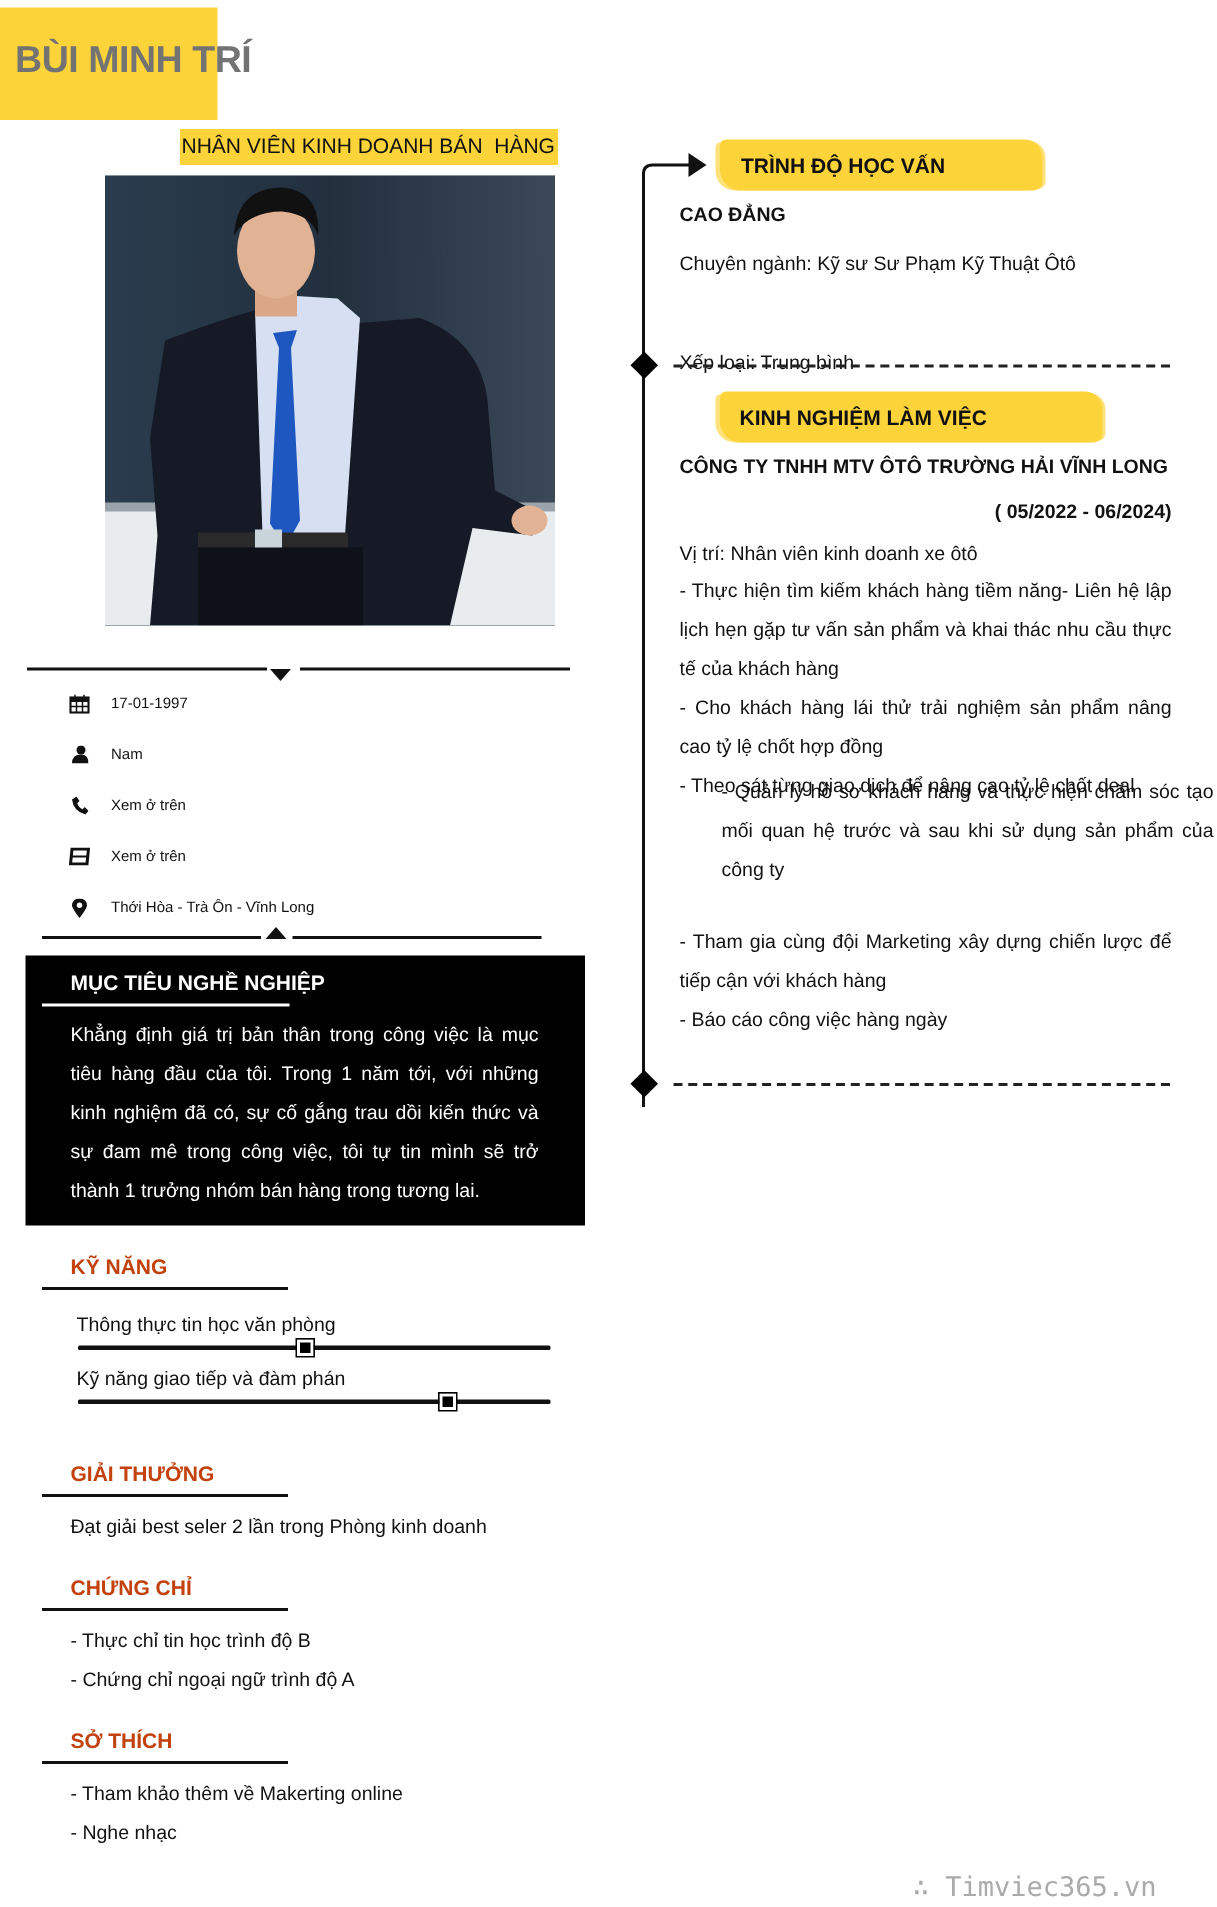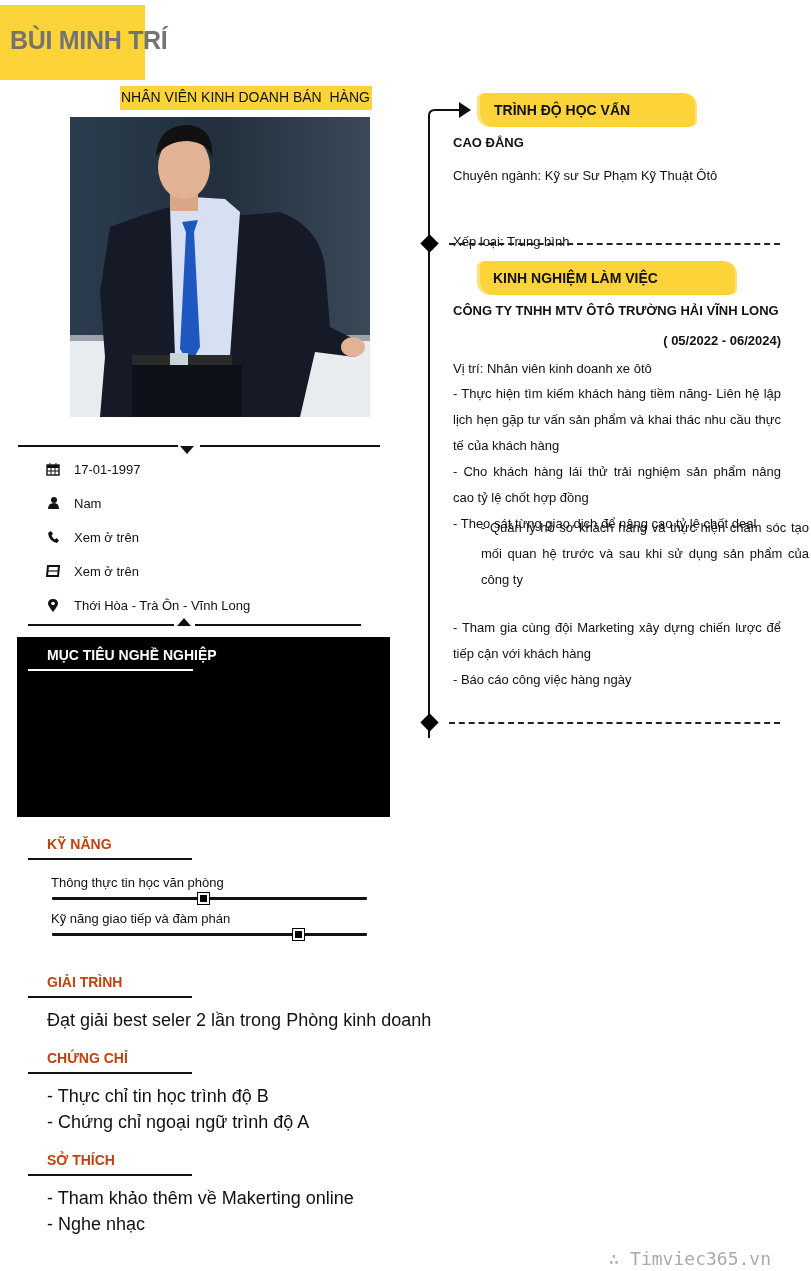--- a/index.html
+++ b/index.html
@@ -16,33 +16,33 @@
   
   .photo { left: 70px; top: 117px; width: 300px; height: 300px; overflow: hidden; background: #2c3a4a; }
   .photo svg { display: block; }
 
   
   .hr { height: 2px; background: #111; }
   .tri-down { width: 0; height: 0; border-left: 7px solid transparent; border-right: 7px solid transparent; border-top: 8px solid #111; }
   .tri-up { width: 0; height: 0; border-left: 7px solid transparent; border-right: 7px solid transparent; border-bottom: 8px solid #111; }
 
   
-  .contact-item { left: 46px; height: 20px; display: flex; align-items: center; font-size: 13px; color: #111; }
+  .contact-item { left: 46px; height: 20px; display: flex; align-items: center; font-size: 10px; color: #111; }
   .contact-item .ic { width: 14px; height: 14px; margin-right: 14px; display: flex; align-items: center; justify-content: center; }
 
   
   .objective { left: 17px; top: 637px; width: 373px; height: 180px; background: #000; color: #fff; }
   .objective .title { position: absolute; left: 30px; top: 10px; font-size: 14px; font-weight: bold; color: #fff; }
   .objective .uline { position: absolute; left: 11px; top: 32px; width: 165px; height: 2px; background: #fff; }
   .objective .text { position: absolute; left: 30px; top: 40px; width: 312px; font-size: 13px; line-height: 26px; color: #fff; text-align: justify; }
 
   
   .sec-title { left: 47px; font-size: 14px; font-weight: bold; color: #c2410c; }
   .sec-uline { left: 28px; width: 164px; height: 2px; background: #111; }
-  .body-text { left: 47px; font-size: 18px; color: #111; white-space: nowrap; }
+  .body-text { left: 47px; font-size: 13px; color: #111; white-space: nowrap; }
 
   
   .skill-label { left: 51px; font-size: 13px; color: #111; }
   .skill-track { left: 52px; width: 315px; height: 3px; background: #111; border-radius: 1px; }
   .skill-knob { width: 11px; height: 11px; background: #000; border: 2px solid #fff; outline: 1px solid #000; }
 
   
   .timeline-v { left: 428px; width: 2px; background: #111; }
   .diamond { width: 13px; height: 13px; background: #000; transform: rotate(45deg); }
   .dash { height: 0; border-top: 2px dashed #222; }
@@ -144,34 +144,35 @@
   <span>Thới Hòa - Trà Ôn - Vĩnh Long</span>
 </div>
 
 <div class="abs hr" style="left:28px; top:624px; width:146px;"></div>
 <div class="abs tri-up" style="left:177px; top:618px;"></div>
 <div class="abs hr" style="left:195px; top:624px; width:166px;"></div>
 
 <div class="abs objective">
   <div class="title">MỤC TIÊU NGHỀ NGHIỆP</div>
   <div class="uline"></div>
+  <div class="text">Khẳng định giá trị bản thân trong công việc là mục tiêu hàng đầu của tôi. Trong 1 năm tới, với những kinh nghiệm đã có, sự cố gắng trau dồi kiến thức và sự đam mê trong công việc, tôi tự tin mình sẽ trở thành 1 trưởng nhóm bán hàng trong tương lai.</div>
 </div>
 
 <div class="abs sec-title" style="top:836px;">KỸ NĂNG</div>
 <div class="abs sec-uline" style="top:858px;"></div>
 
 <div class="abs skill-label" style="top:875px;">Thông thực tin học văn phòng</div>
 <div class="abs skill-track" style="top:897px;"></div>
 <div class="abs skill-knob" style="left:198px; top:893px;"></div>
 
 <div class="abs skill-label" style="top:911px;">Kỹ năng giao tiếp và đàm phán</div>
 <div class="abs skill-track" style="top:933px;"></div>
 <div class="abs skill-knob" style="left:293px; top:929px;"></div>
 
-<div class="abs sec-title" style="top:974px;">GIẢI TRÌNH</div>
+<div class="abs sec-title" style="top:974px;">GIẢI THƯỞNG</div>
 <div class="abs sec-uline" style="top:996px;"></div>
 <div class="abs body-text" style="top:1010px;">Đạt giải best seler 2 lần trong Phòng kinh doanh</div>
 
 <div class="abs sec-title" style="top:1050px;">CHỨNG CHỈ</div>
 <div class="abs sec-uline" style="top:1072px;"></div>
 <div class="abs body-text" style="top:1086px;">- Thực chỉ tin học trình độ B</div>
 <div class="abs body-text" style="top:1112px;">- Chứng chỉ ngoại ngữ trình độ A</div>
 
 <div class="abs sec-title" style="top:1152px;">SỞ THÍCH</div>
 <div class="abs sec-uline" style="top:1174px;"></div>

